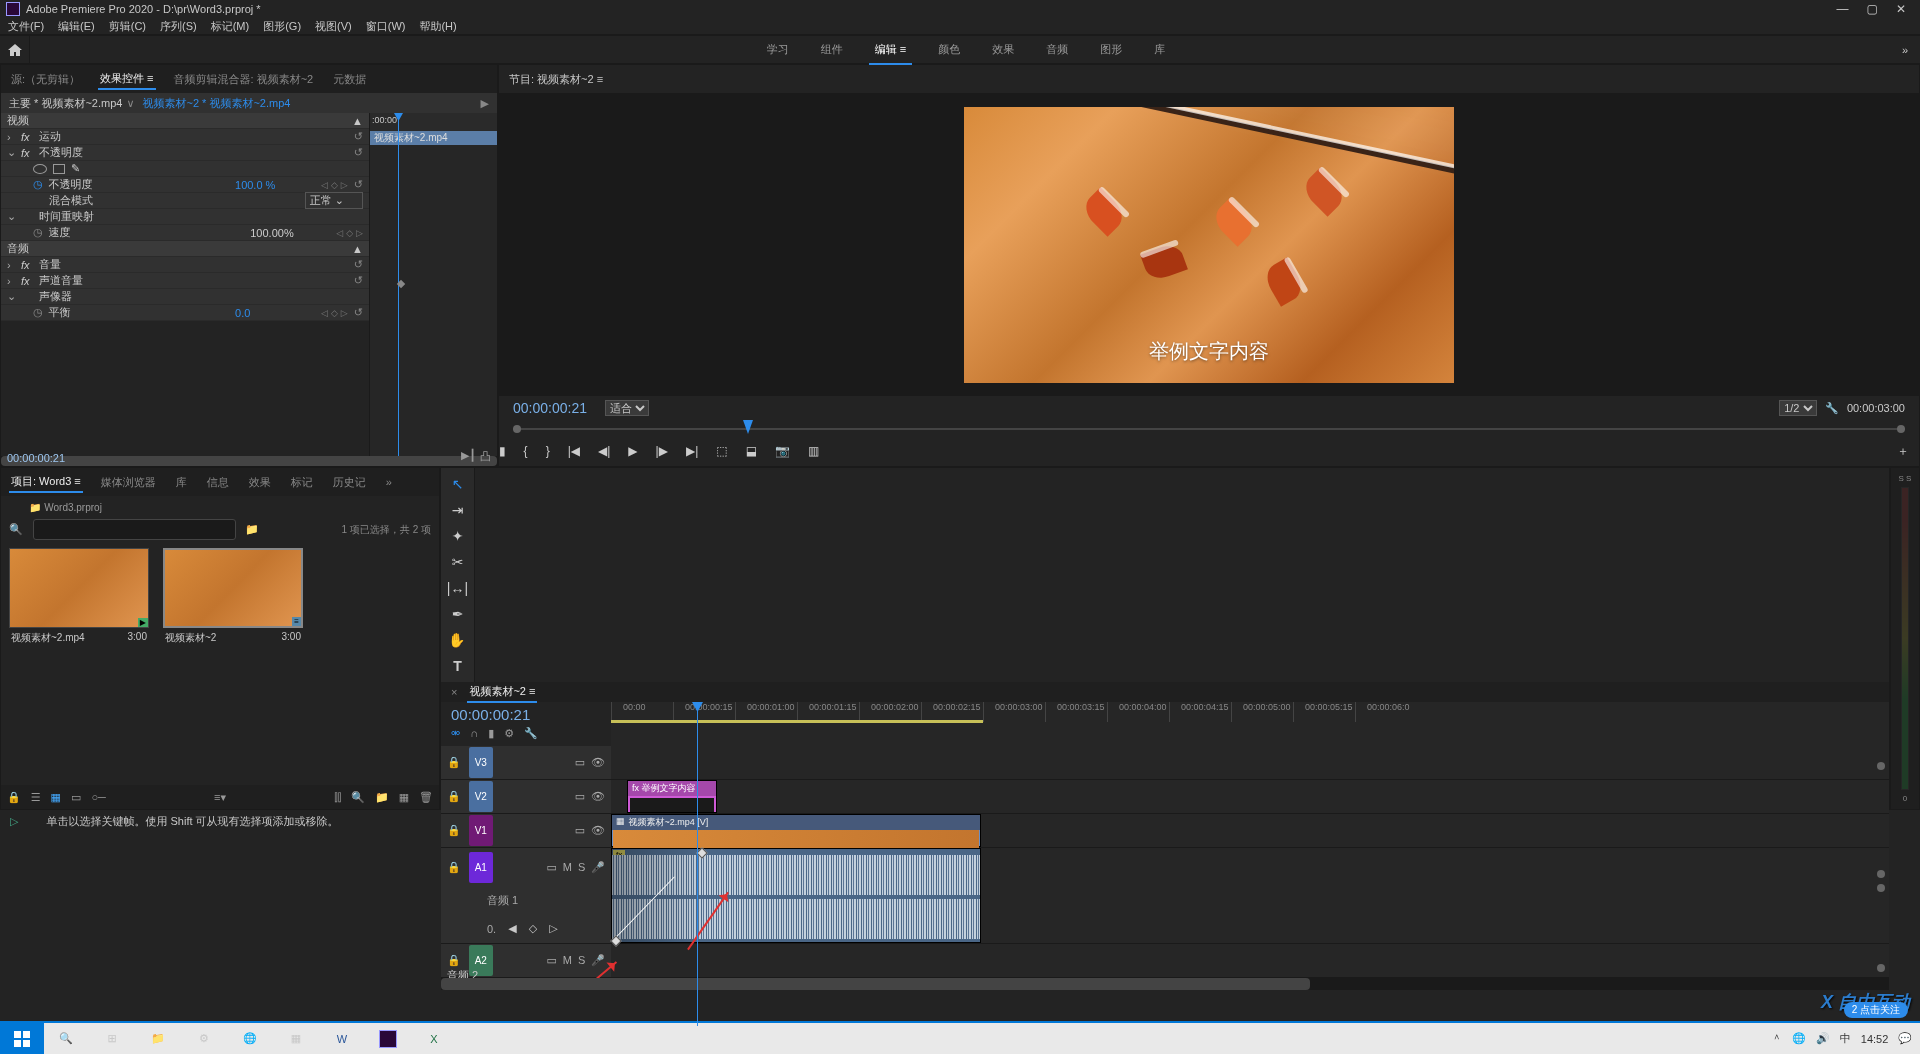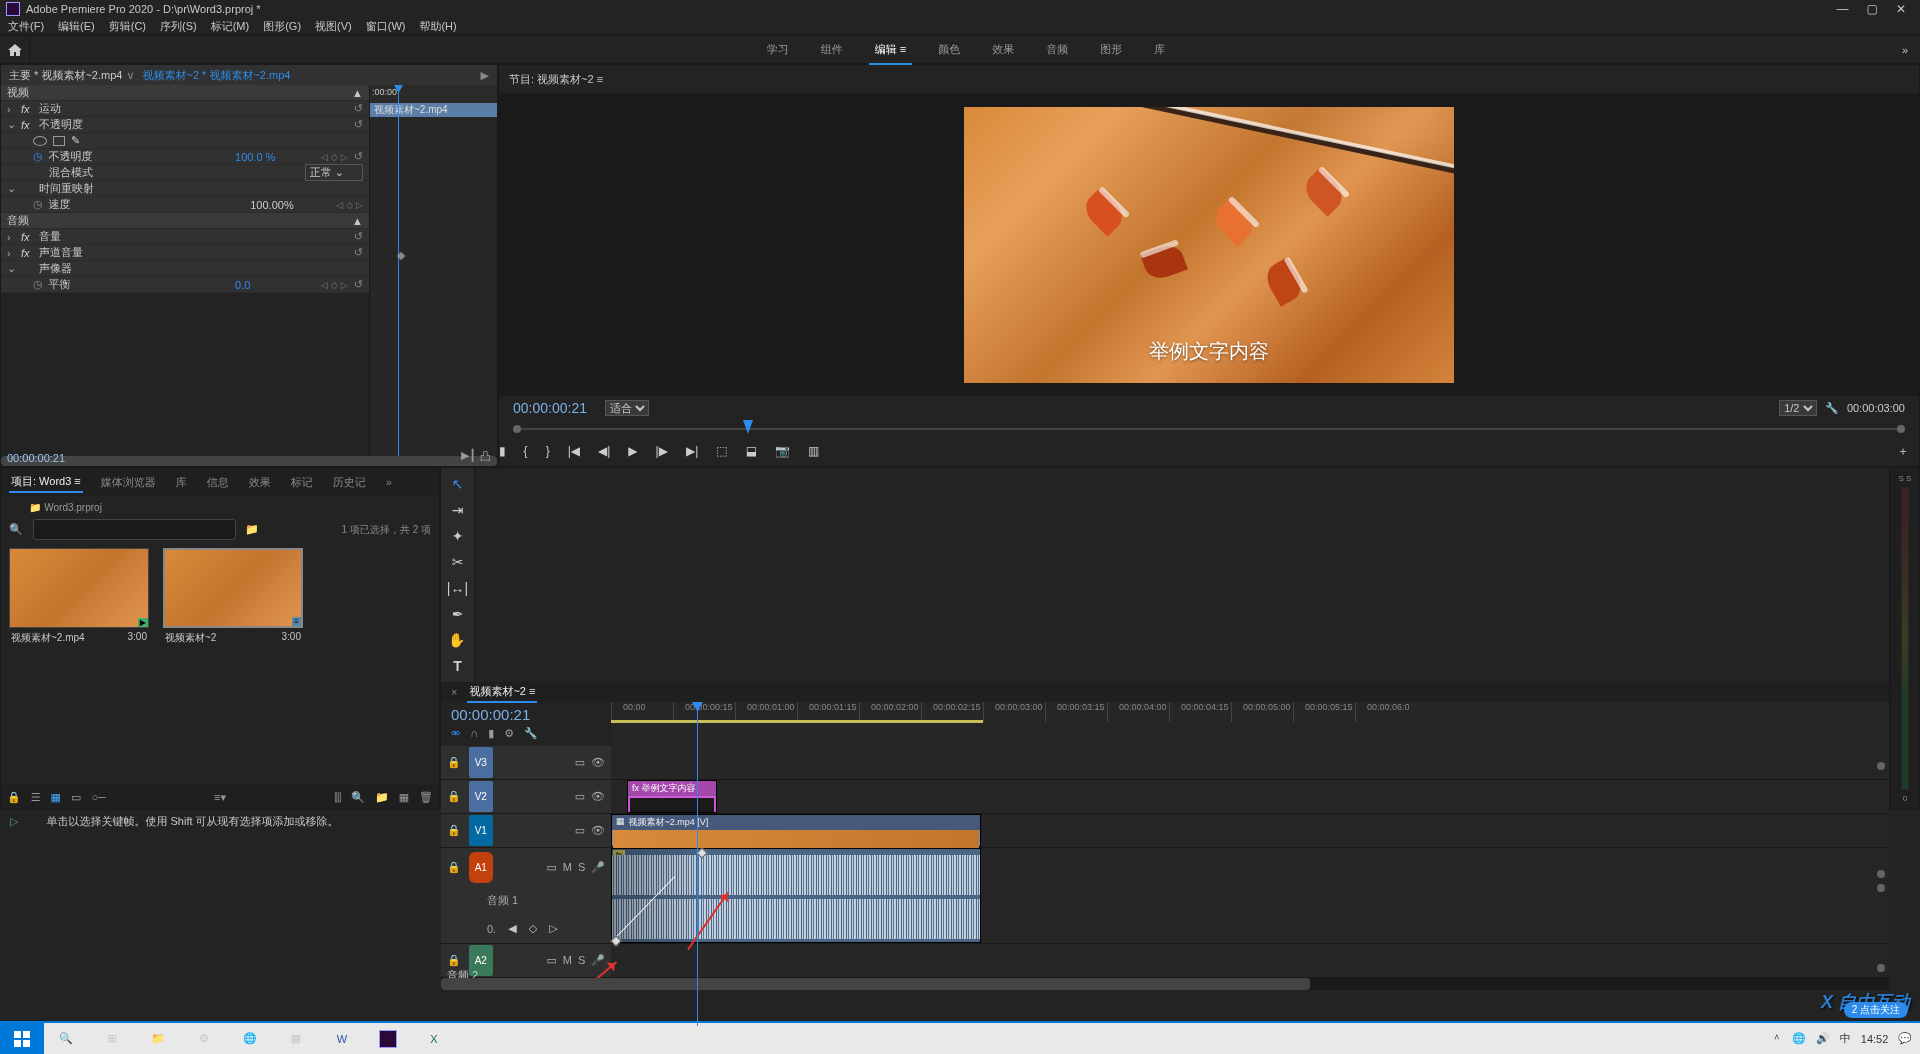--- a/index.html
+++ b/index.html
@@ -219,20 +219,26 @@
     <span class="ws-tab">音频</span>
     <span class="ws-tab">图形</span>
     <span class="ws-tab">库</span>
   </div>
   <span class="ws-more">»</span>
 </div>
 
 <div class="row-upper">
 
   <div class="panel ec-panel" style="position:relative;">
+    <div class="panel-tabs">
+      <span class="panel-tab">源:（无剪辑）</span>
+      <span class="panel-tab active"><span>效果控件</span> ≡</span>
+      <span class="panel-tab">音频剪辑混合器: 视频素材~2</span>
+      <span class="panel-tab">元数据</span>
+    </div>
     <div class="ec-header">
       <span>主要 * 视频素材~2.mp4</span>
       <span style="margin:0 4px;color:#888;">∨</span>
       <span class="clip-link">视频素材~2 * 视频素材~2.mp4</span>
       <span style="margin-left:auto;color:#888;">▶</span>
     </div>
     <div class="ec-body">
       <div class="ec-props">
         <div class="ec-row cat">
             <span class="name">视频</span>
@@ -509,30 +515,30 @@
           <div class="track-head v">
               <span class="lock">🔒</span>
               <span class="lbl">V2</span>
               <div class="tog">
                 <span>▭</span>
                 <span>👁</span>
               </div>
             </div>
           <div class="track-head v">
               <span class="lock">🔒</span>
-              <span class="lbl" style="background:#0369a1;">V1</span>
+              <span class="lbl" style="background:#701a75;">V1</span>
               <div class="tog">
                 <span>▭</span>
                 <span>👁</span>
               </div>
             </div>
           <div class="track-head a1">
             <div class="a1-row">
                 <span class="lock">🔒</span>
-                <span class="lbl" style="background:#c2410c;border-radius:6px;">A1</span>
+                <span class="lbl" style="background:#6d28d9;">A1</span>
                 <div class="tog" style="margin-left:auto;">
                   <span>▭</span>
                   <span>M</span>
                   <span>S</span>
                   <span>🎤</span>
                 </div>
               </div>
             <div class="a1-row" style="margin-top:2px;">
                 <span style="margin-left:40px;color:#aaa;">音频 1</span>
               </div>

